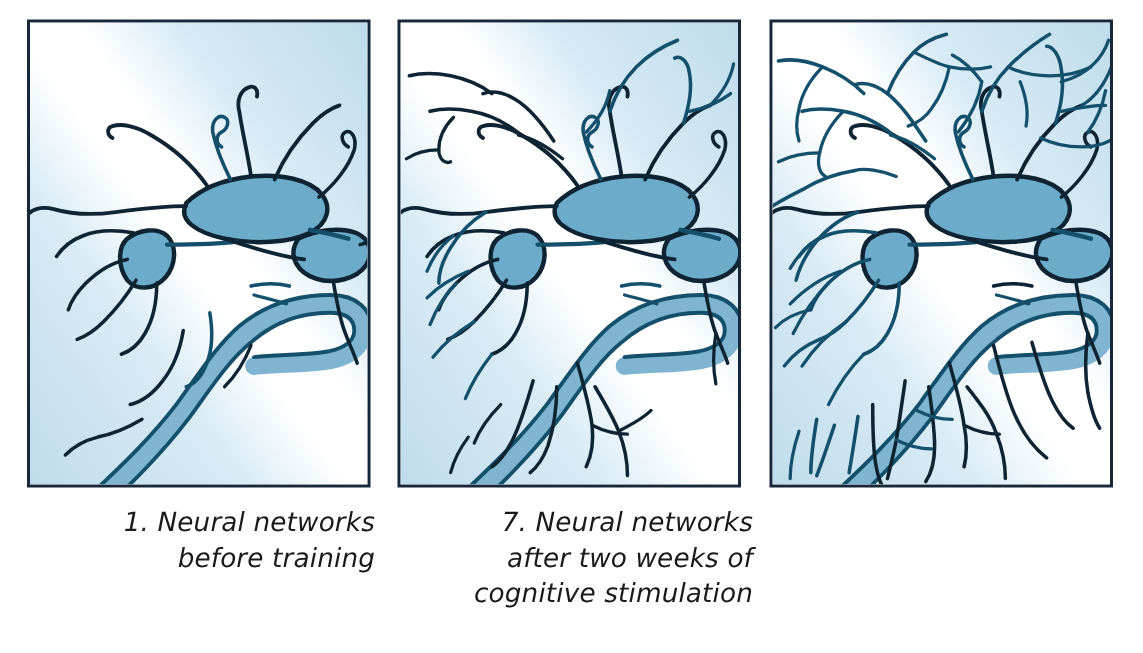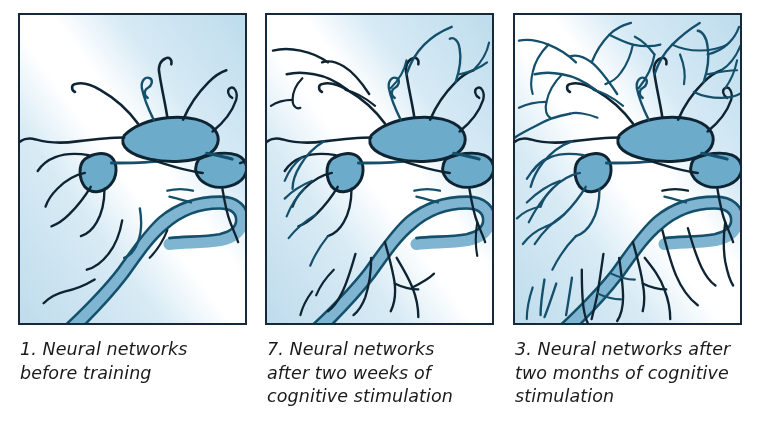--- a/index.html
+++ b/index.html
@@ -34,20 +34,21 @@
   }
   .caption{
     position:absolute;
     top:6px;
     font-style:italic;
     font-size:17.5px;
     line-height:23.5px;
     color:#1a1a1a;
     letter-spacing:0.1px;
     white-space:pre-line;
+    text-align:right;
   }
   #caption-1{left:20px;width:230px;}
   #caption-2{left:267px;width:235px;}
   #caption-3{left:515px;width:242px;}
 </style>
 </head>
 <body>
 
 <div id="figure">
 
@@ -277,18 +278,15 @@
       </svg>
     </div>
   </div>
 
   <div class="captions">
     <div class="caption" id="caption-1">1. Neural networks
 before training</div>
     <div class="caption" id="caption-2">7. Neural networks
 after two weeks of
 cognitive stimulation</div>
-    <div class="caption" id="caption-3">3. Neural networks after
-two months of cognitive
-stimulation</div>
   </div>
 
 </div>
 
 </body></html>

